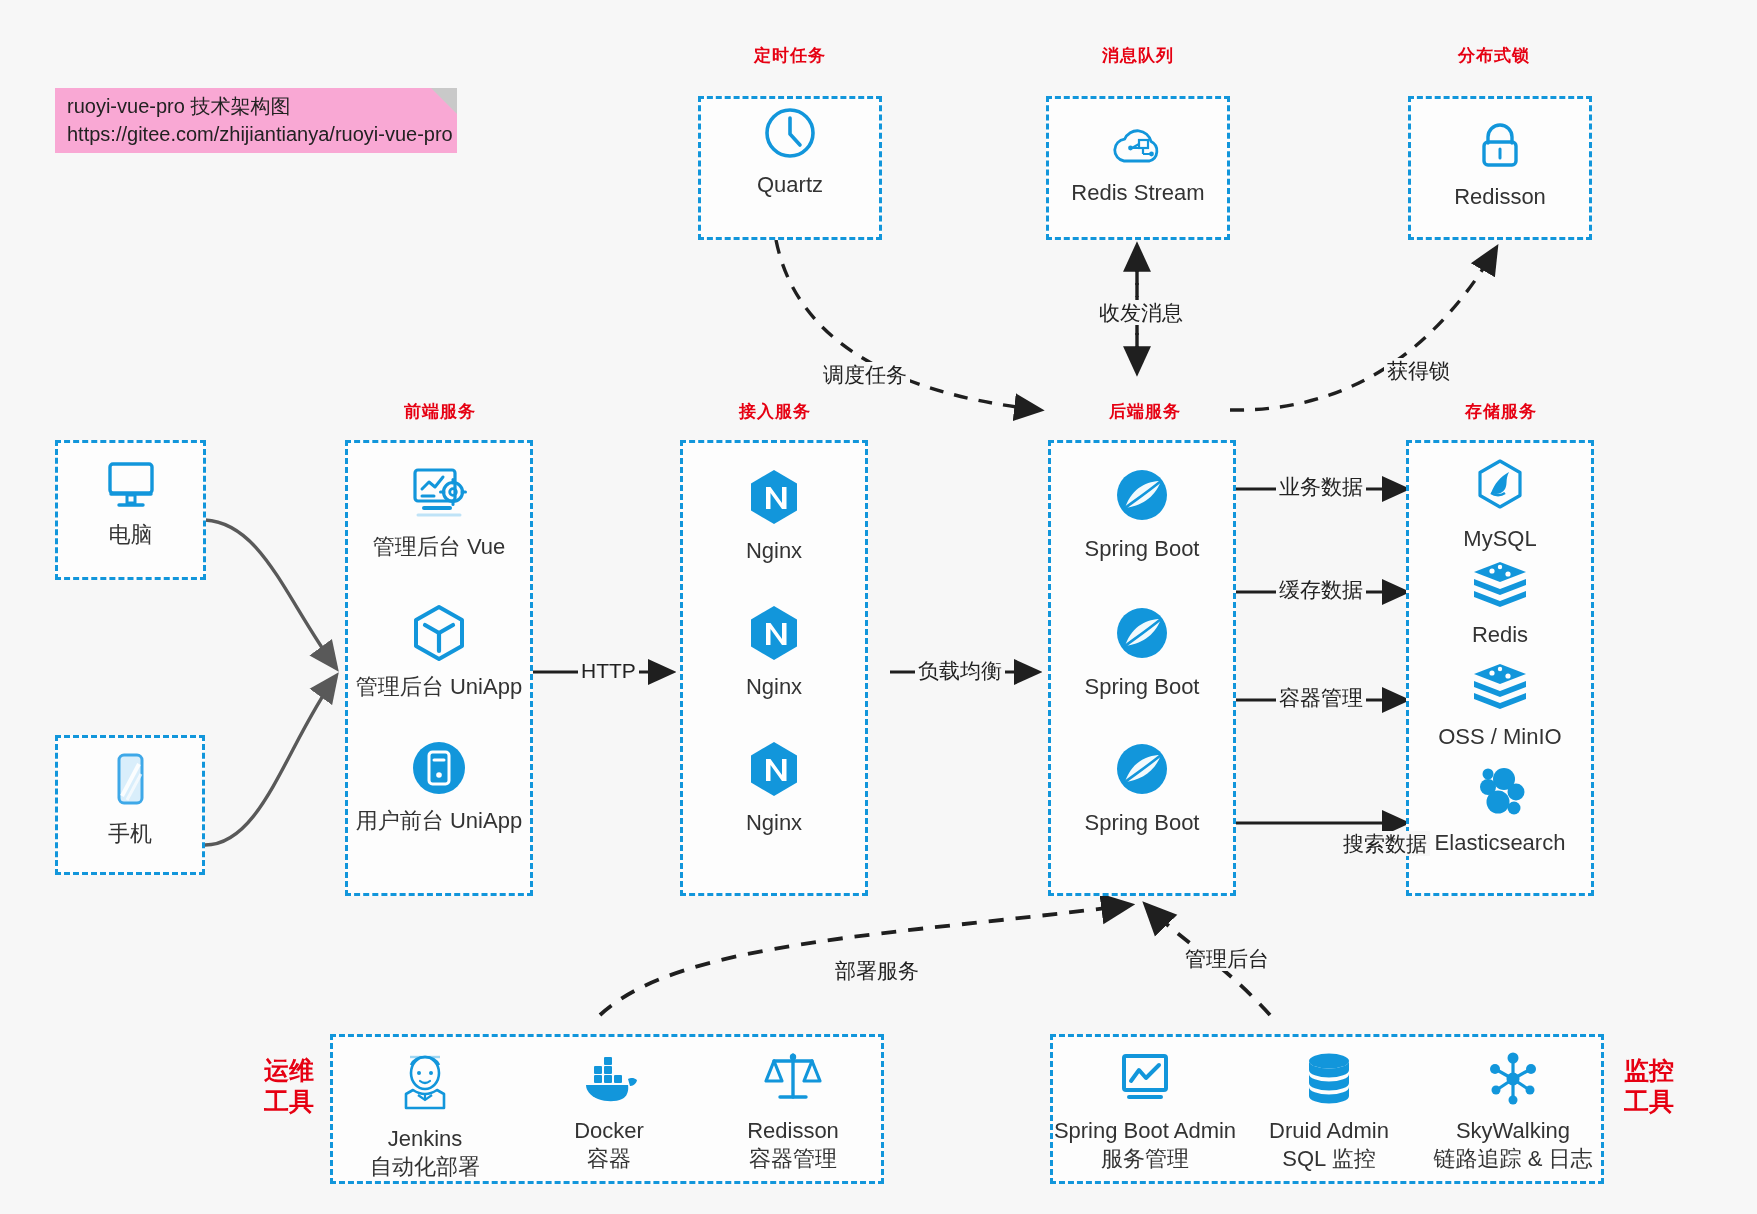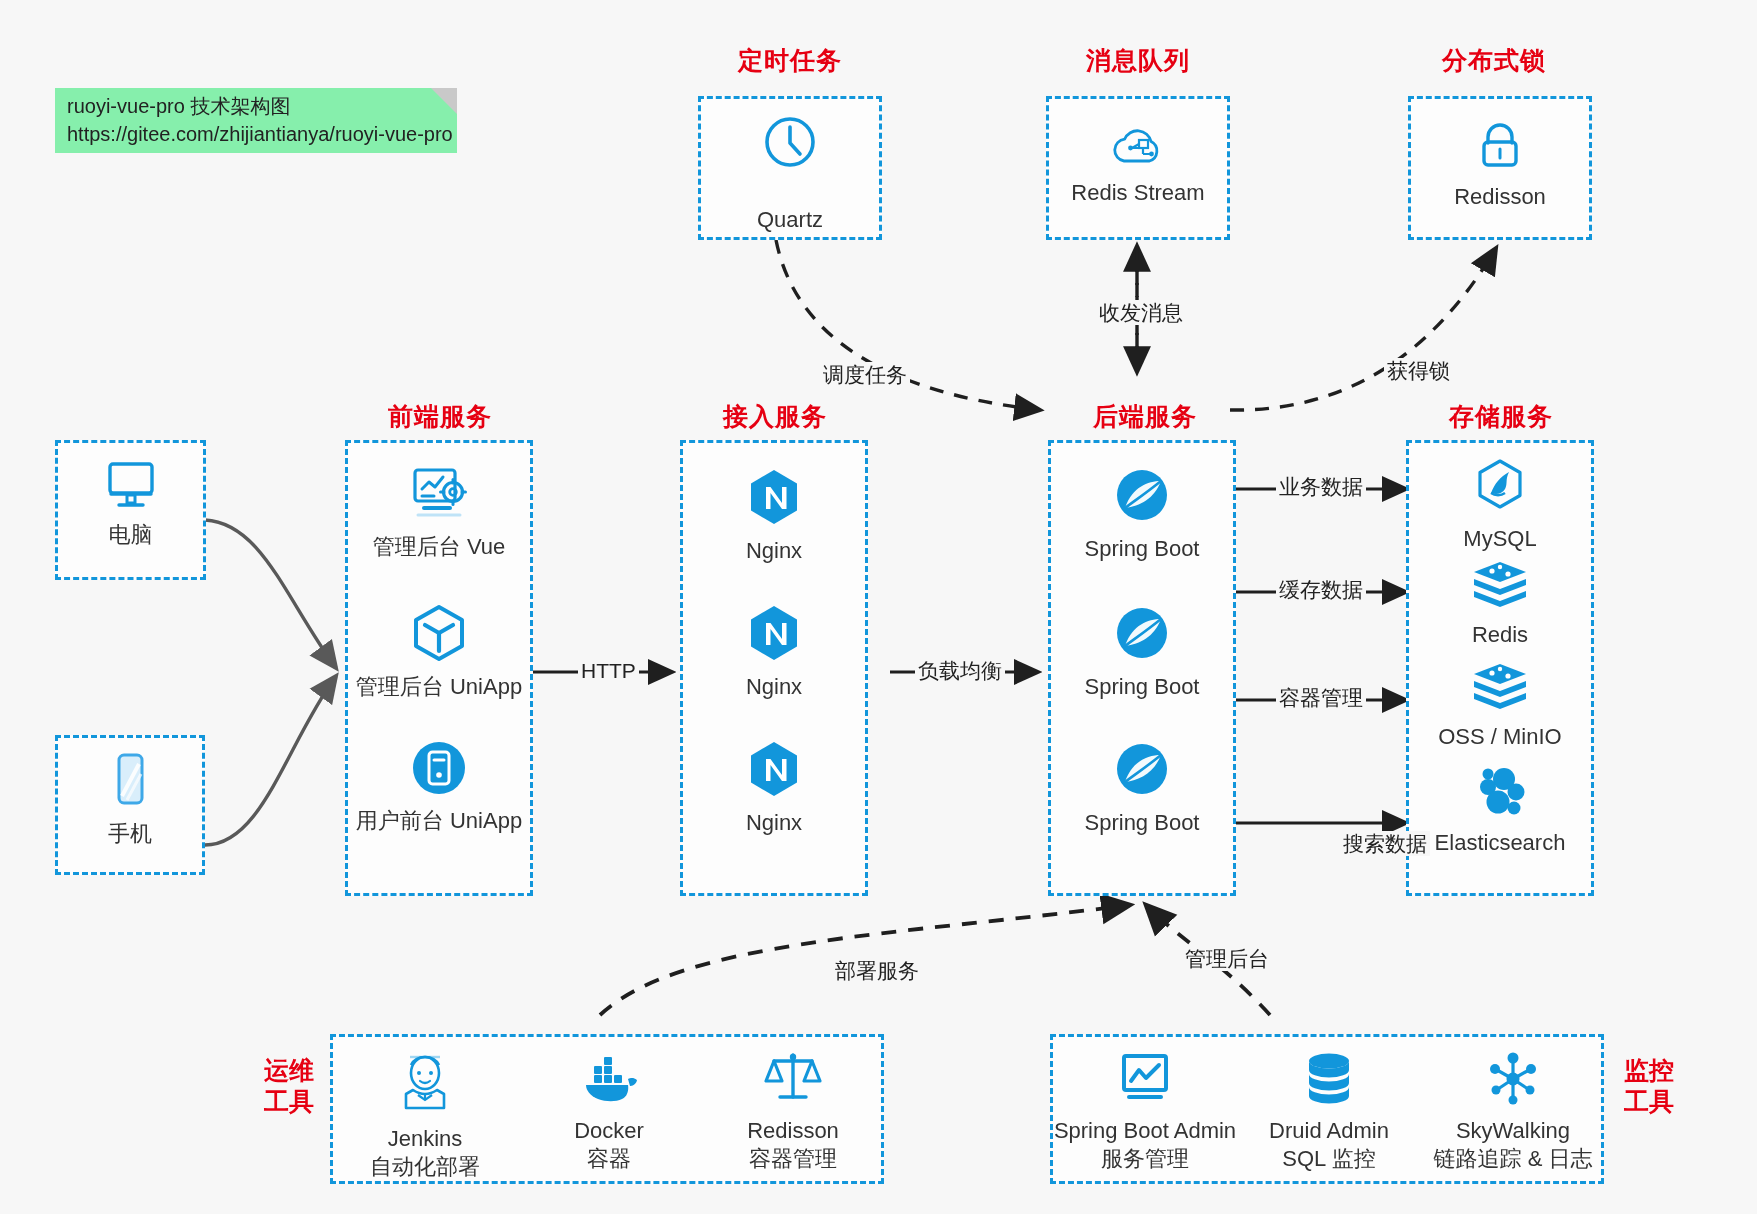--- a/index.html
+++ b/index.html
@@ -15,21 +15,21 @@
   .group{
     position:absolute;
     border:3px dashed #1296db;
     background:#fdfdfd;
     box-sizing:border-box;
   }
   .group-title{
     position:absolute;
     color:#e60012;
     font-weight:bold;
-    font-size:25px;
+    font-size:17px;
     letter-spacing:1px;
     white-space:nowrap;
     text-align:center;
   }
   .node{
     position:absolute;
     display:flex;flex-direction:column;
     align-items:center;justify-content:flex-start;
     width:100%;
   }
@@ -42,21 +42,21 @@
     text-align:center;
     line-height:1.25;
   }
   .node .lbl2{
     font-size:22px;color:#333;white-space:nowrap;text-align:center;line-height:1.25;
   }
 
   
   #note{
     position:absolute;left:55px;top:88px;width:402px;height:65px;
-    background:#86efac;
+    background:#f9a8d4;
   }
   #note .fold{
     position:absolute;right:0;top:0;width:0;height:0;
     border-left:26px solid transparent;border-top:26px solid #c9c9c9;
   }
   #note .t{
     position:absolute;left:12px;top:6px;
     font-size:20px;color:#222;line-height:1.45;white-space:nowrap;
   }
 
@@ -118,21 +118,21 @@
   </svg>
 
   <div id="note">
     <div class="fold"></div>
     <div class="t" style="top:4px;">ruoyi-vue-pro 技术架构图</div>
     <div class="t" style="top:32px;">https://gitee.com/zhijiantianya/ruoyi-vue-pro</div>
   </div>
 
   <div class="group-title" style="left:700px;top:44px;width:180px;">定时任务</div>
   <div class="group" style="left:698px;top:96px;width:184px;height:144px;">
-    <div class="node" style="top:15px;gap:26px;">
+    <div class="node" style="top:6px;">
       <span class="ic">
         <svg width="56" height="56" viewBox="0 0 56 56">
           <circle cx="28" cy="28" r="23" fill="none" stroke="#1296db" stroke-width="3.6"></circle>
           <path d="M28 13 L28 29 L38 40" fill="none" stroke="#1296db" stroke-width="3.6" stroke-linecap="round" stroke-linejoin="round"></path>
         </svg>
       </span>
       <span class="lbl">Quartz</span>
     </div>
   </div>
 

